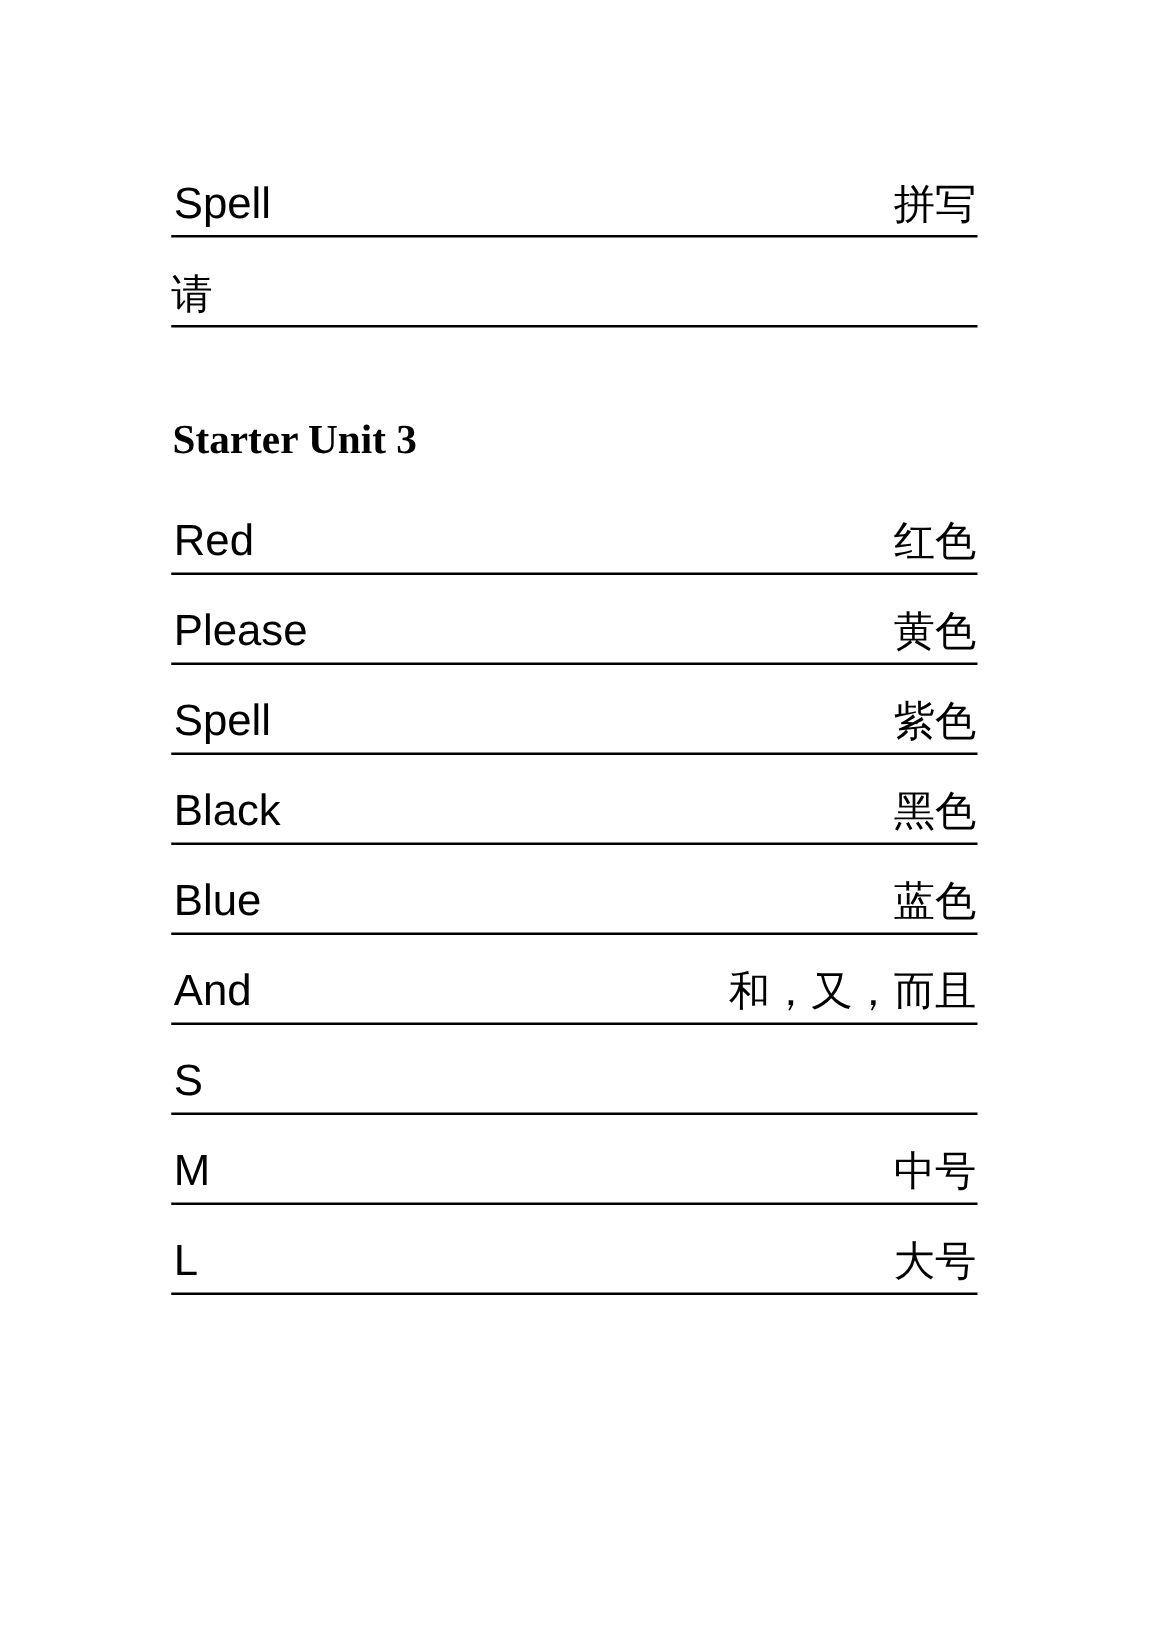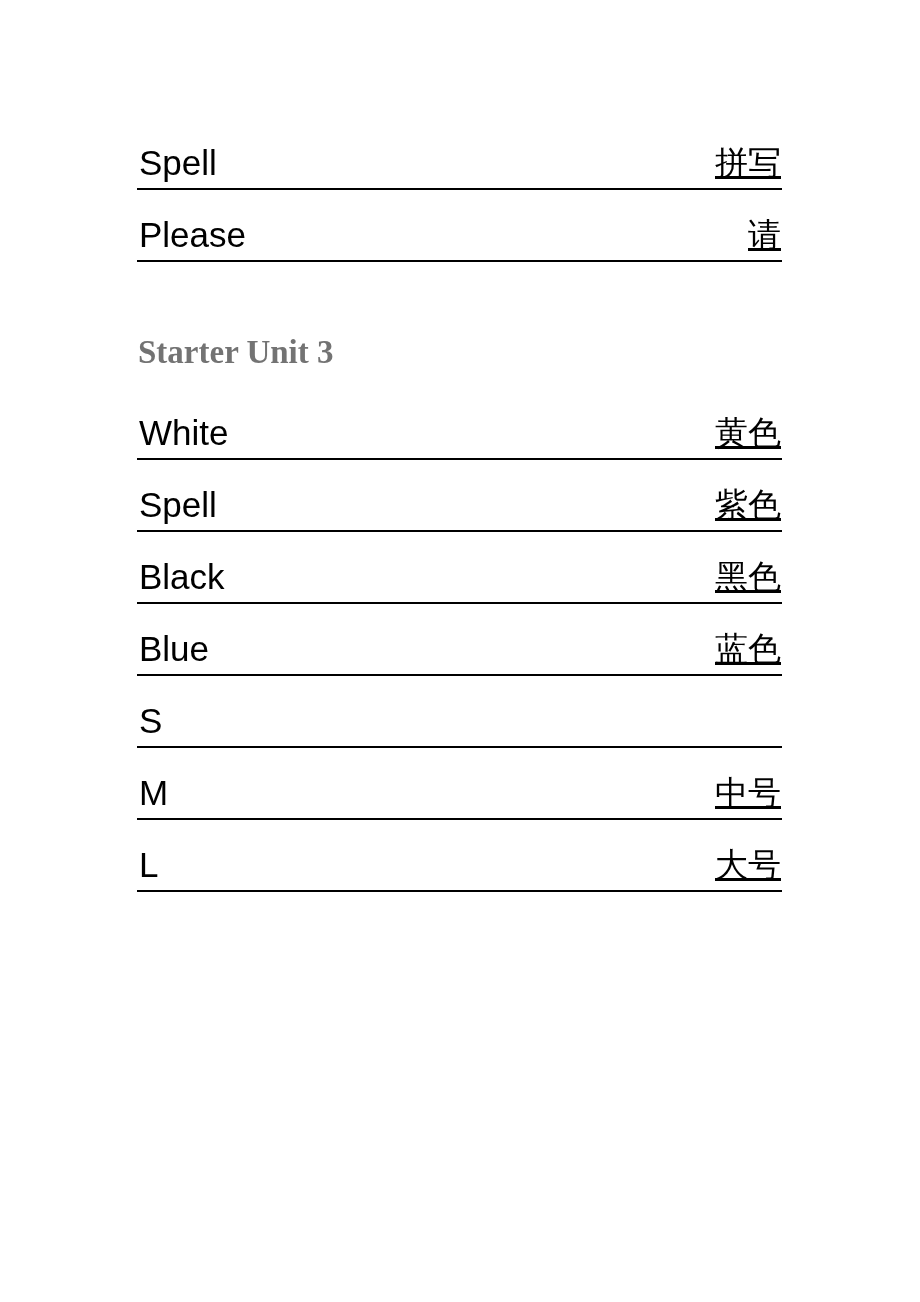--- a/index.html
+++ b/index.html
@@ -61,76 +61,82 @@
   }
 
   .gloss {
     font-family: "DejaVu Sans", "Liberation Sans", sans-serif;
     font-size: 33px;
     line-height: 46px;
     white-space: nowrap;
     text-align: right;
     flex: 0 0 auto;
     padding-right: 1px;
-    text-decoration: underline;
   }
 
   
   .section-gap {
     height: 68px;
   }
 
   .unit-heading {
     font-family: "Liberation Serif", "DejaVu Serif", serif;
     font-size: 33px;
     line-height: 44px;
     font-weight: 700;
-    color: #737373;
+    color: #000000;
     margin: 0;
     padding: 0 0 14px 1px;
     white-space: nowrap;
   }
 </style>
 </head>
 <body>
 
 <div class="page">
   <div class="content">
 
     <div class="vocab-section">
       <div class="vocab-row">
         <span class="term">Spell</span>
         <span class="gloss">拼写</span>
       </div>
       <div class="vocab-row">
-        <span class="term">Please</span>
         <span class="gloss">请</span>
       </div>
     </div>
 
     <div class="section-gap"></div>
 
     <div class="vocab-section">
       <h2 class="unit-heading">Starter Unit 3</h2>
 
       <div class="vocab-row">
-        <span class="term">White</span>
+        <span class="term">Red</span>
+        <span class="gloss">红色</span>
+      </div>
+      <div class="vocab-row">
+        <span class="term">Please</span>
         <span class="gloss">黄色</span>
       </div>
       <div class="vocab-row">
         <span class="term">Spell</span>
         <span class="gloss">紫色</span>
       </div>
       <div class="vocab-row">
         <span class="term">Black</span>
         <span class="gloss">黑色</span>
       </div>
       <div class="vocab-row">
         <span class="term">Blue</span>
         <span class="gloss">蓝色</span>
+      </div>
+      <div class="vocab-row">
+        <span class="term">And</span>
+        <span class="gloss">和，又，而且</span>
       </div>
       <div class="vocab-row">
         <span class="term">S</span>
       </div>
       <div class="vocab-row">
         <span class="term">M</span>
         <span class="gloss">中号</span>
       </div>
       <div class="vocab-row">
         <span class="term">L</span>

